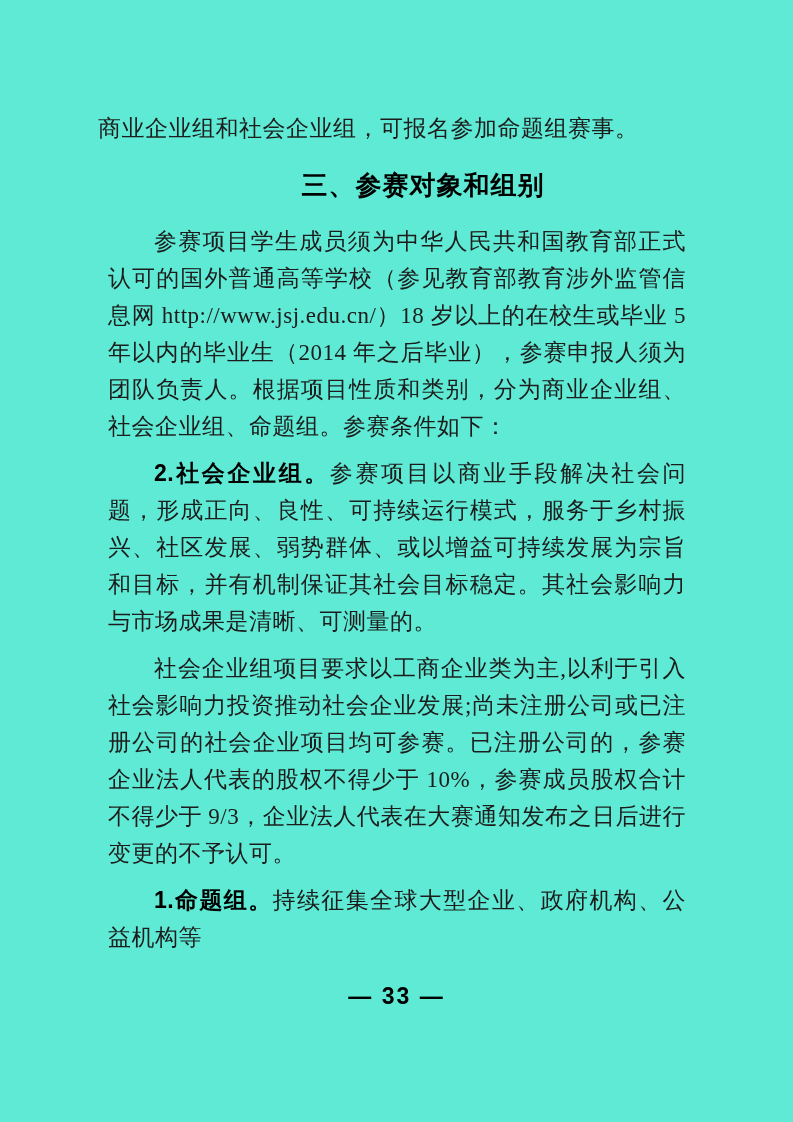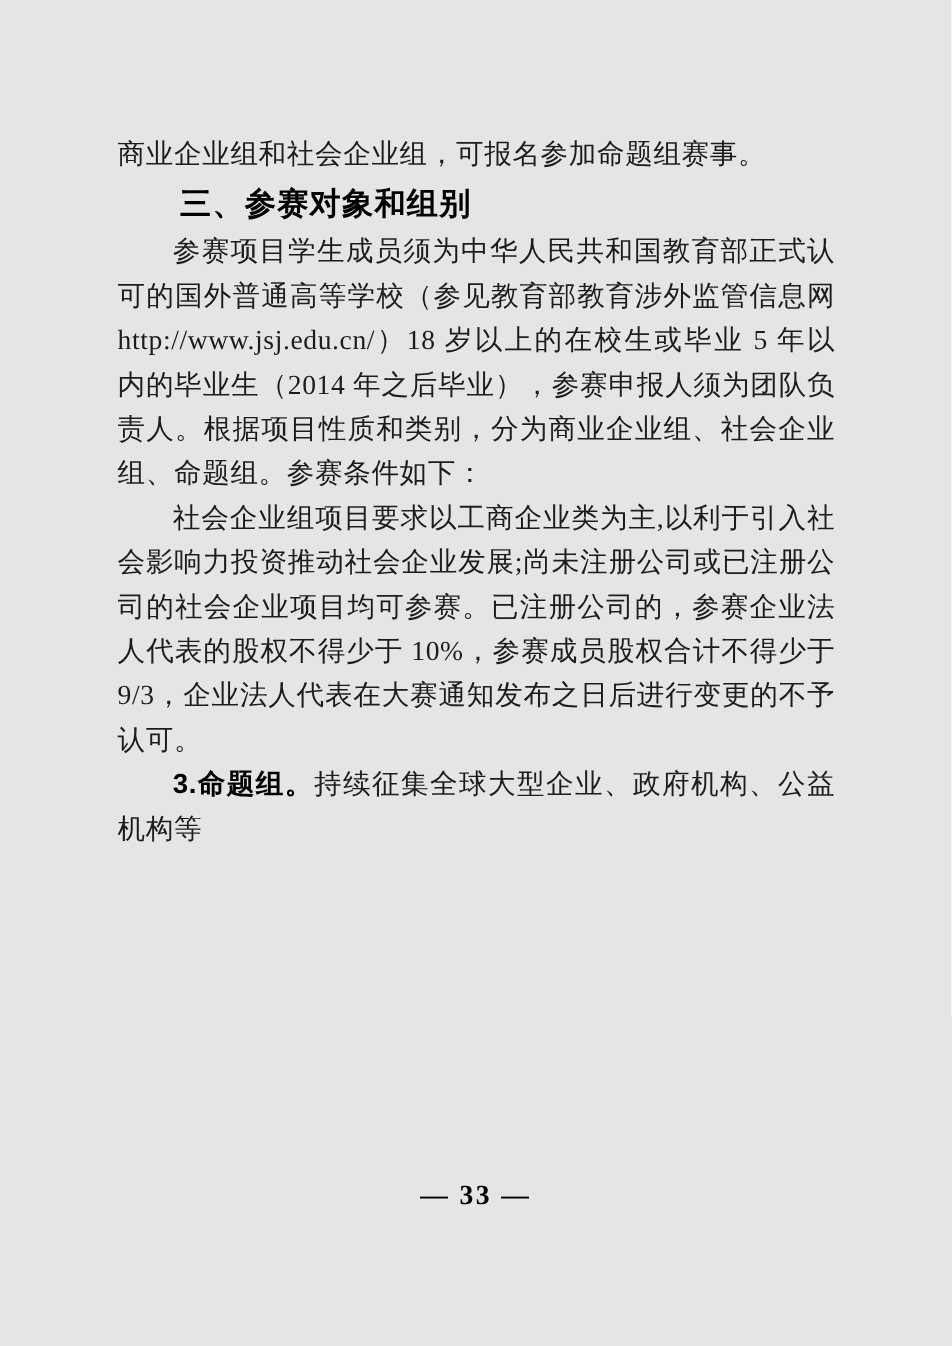--- a/index.html
+++ b/index.html
@@ -4,21 +4,21 @@
 <style>
   html, body {
     margin: 0;
     padding: 0;
     background: #ffffff;
   }
   .page {
     position: relative;
     width: 793px;
     height: 1122px;
-    background: #e5e5e5;
+    background: #5eead4;
     overflow: hidden;
     font-family: "Liberation Serif", "DejaVu Serif", serif;
     color: #1c1c1c;
   }
   .content {
     position: absolute;
     left: 98px;
     top: 110px;
     width: 598px;
   }
@@ -34,60 +34,61 @@
     text-indent: 0;
     margin: 0;
   }
   .section-heading {
     font-family: "Liberation Sans", "DejaVu Sans", sans-serif;
     font-weight: 700;
     font-size: 26px;
     line-height: 44px;
     color: #000000;
     text-indent: 2em;
-    margin: 0;
+    margin: 16px;
     letter-spacing: 1px;
-    text-align: left;
+    text-align: center;
   }
   p.para {
-    margin: 0;
+    margin: 10px;
     text-indent: 2em;
   }
   .lead {
     font-family: "Liberation Sans", "DejaVu Sans", sans-serif;
     font-weight: 700;
     color: #000000;
   }
   .page-footer {
     position: absolute;
     top: 983px;
     left: 0;
     width: 100%;
     text-align: center;
-    font-family: Liberation Serif, serif;
+    font-family: Liberation Sans, sans-serif;
     font-weight: 700;
     font-size: 23px;
     color: #000000;
     letter-spacing: 2px;
   }
 </style>
 </head>
 <body>
 
 <div class="page">
   <div class="content bodytext">
 
     <p class="intro-line">商业企业组和社会企业组，可报名参加命题组赛事。</p>
 
     <h2 class="section-heading">三、参赛对象和组别</h2>
 
     <p class="para">参赛项目学生成员须为中华人民共和国教育部正式认可的国外普通高等学校（参见教育部教育涉外监管信息网 http://www.jsj.edu.cn/）18 岁以上的在校生或毕业 5 年以内的毕业生（2014 年之后毕业），参赛申报人须为团队负责人。根据项目性质和类别，分为商业企业组、社会企业组、命题组。参赛条件如下：</p>
 
 
+    <p class="para"><span class="lead">2.社会企业组。</span><span>参赛项目以商业手段解决社会问题，形成正向、良性、可持续运行模式，服务于乡村振兴、社区发展、弱势群体、或以增益可持续发展为宗旨和目标，并有机制保证其社会目标稳定。其社会影响力与市场成果是清晰、可测量的。</span></p>
 
     <p class="para">社会企业组项目要求以工商企业类为主,以利于引入社会影响力投资推动社会企业发展;尚未注册公司或已注册公司的社会企业项目均可参赛。已注册公司的，参赛企业法人代表的股权不得少于 10%，参赛成员股权合计不得少于 9/3，企业法人代表在大赛通知发布之日后进行变更的不予认可。</p>
 
-    <p class="para"><span class="lead">3.命题组。</span><span>持续征集全球大型企业、政府机构、公益机构等</span></p>
+    <p class="para"><span class="lead">1.命题组。</span><span>持续征集全球大型企业、政府机构、公益机构等</span></p>
 
   </div>
 
   <div class="page-footer">— 33 —</div>
 </div>
 
 </body></html>

